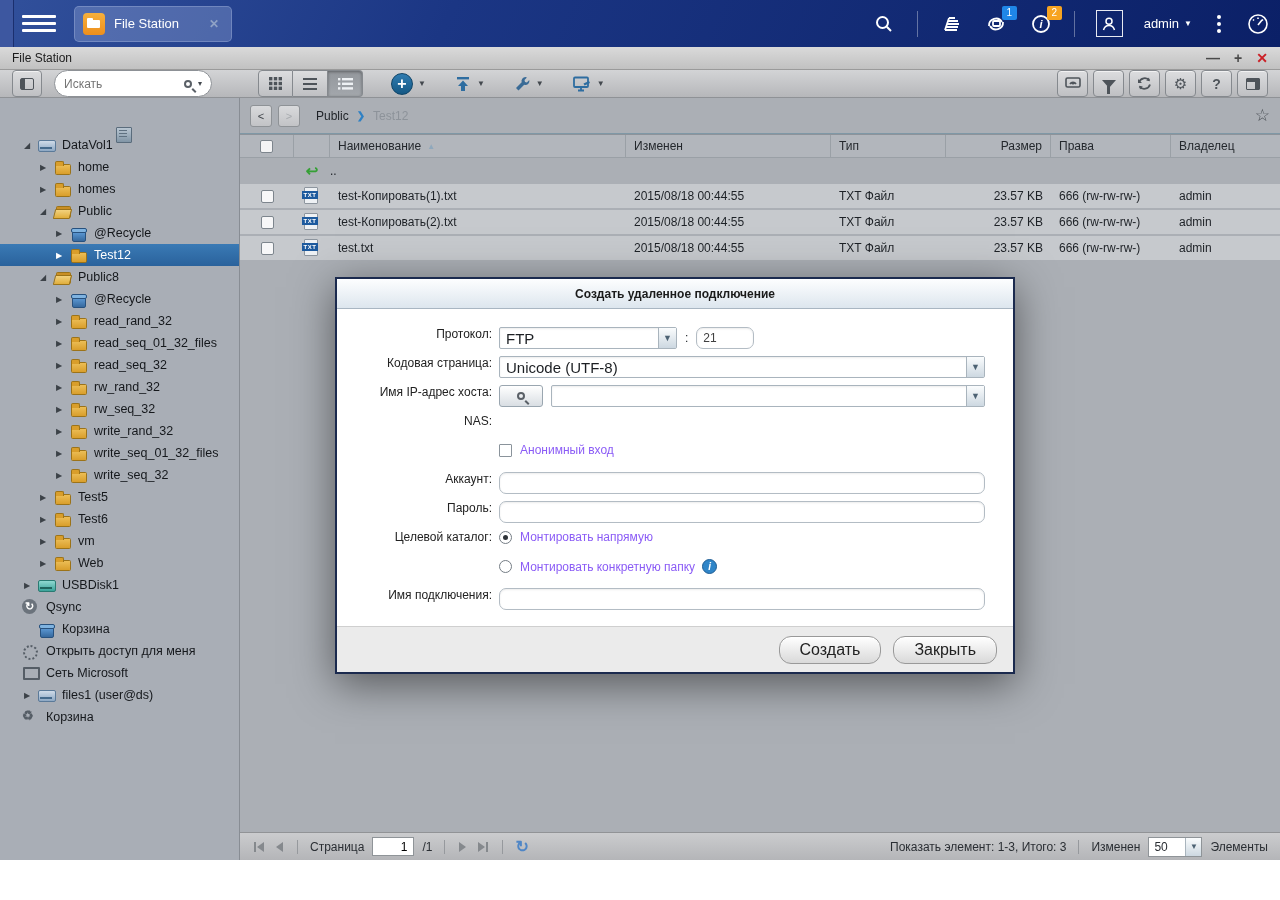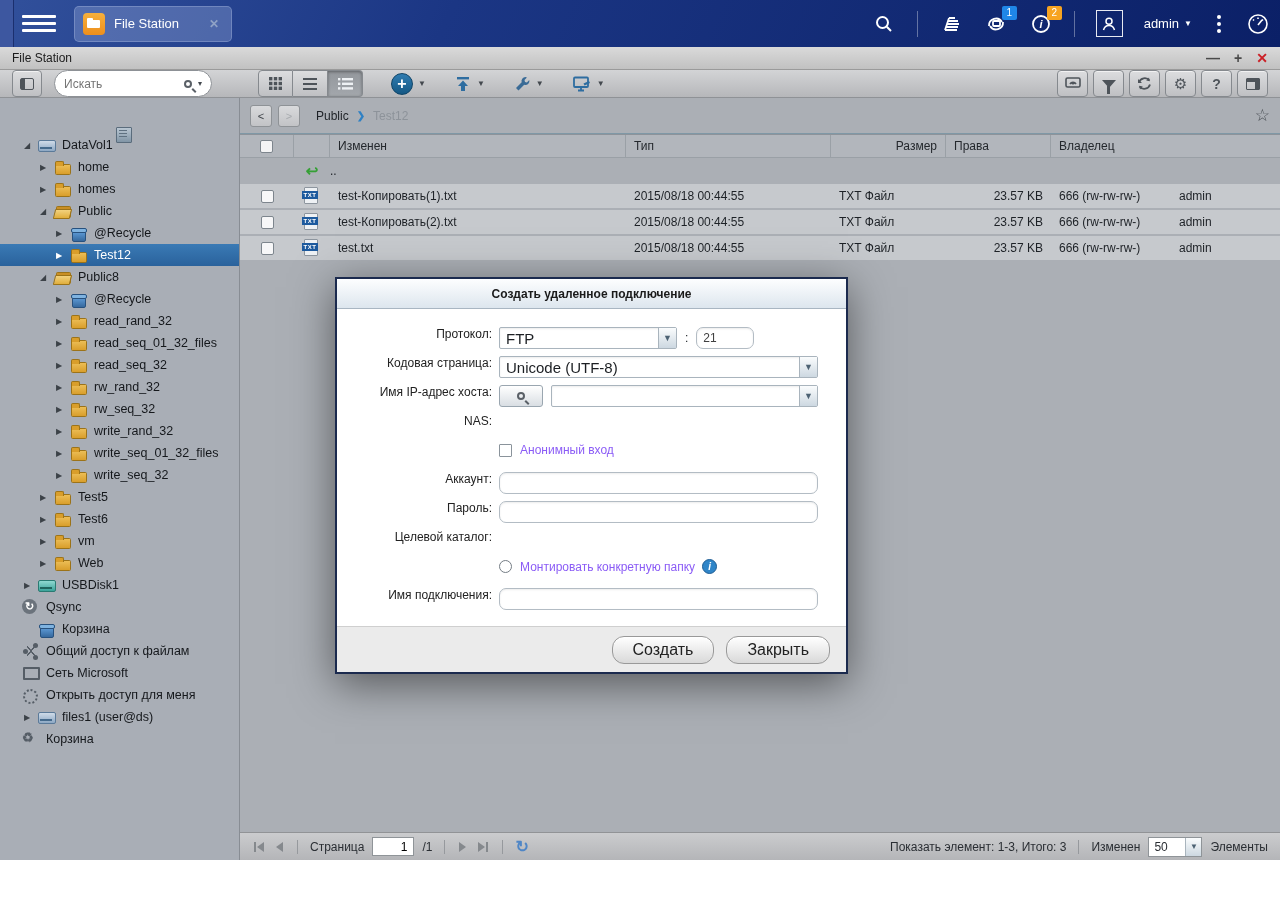--- a/index.html
+++ b/index.html
@@ -187,21 +187,21 @@
   .refresh-g { color:#4f86c6; font-weight:bold; font-size:16px; cursor:pointer; line-height:1; }
   .sb-right { margin-left:auto; display:flex; align-items:center; gap:8px; }
   .mini-combo { width:54px; height:20px; background:#fff; border:1px solid #8f9498; display:flex;
     align-items:center; cursor:pointer; }
   .mini-combo .v { flex:1; padding:0 5px; }
   .mini-combo .a { width:16px; height:100%; background:linear-gradient(#fafcfd,#cdd8e1);
     border-left:1px solid #a9b4bd; font-size:8px; color:#4d6273; display:flex; align-items:center; justify-content:center; }
 
   
   .overlayshim { position:absolute; inset:0; }
-  .dialog { position:absolute; left:335px; top:277px; width:513px; border:2px solid #1b2a4e;
+  .dialog { position:absolute; left:335px; top:277px; width:680px; border:2px solid #1b2a4e;
     background:#fff; box-shadow:0 10px 40px rgba(0,0,0,.5); }
   .dlg-head { height:30px; background:linear-gradient(#fdfeff,#dde6ee); border-bottom:1px solid #a9b6c2;
     display:flex; align-items:center; justify-content:center; font-weight:bold; font-size:12px; color:#1a1a1a; }
   .dlg-body { padding:18px 28px 14px 12px; }
   .frow { display:flex; align-items:flex-start; margin-bottom:7px; min-height:22px; }
   .flabel { width:150px; flex:0 0 150px; text-align:right; padding-right:7px; color:#222; }
   .ffield { flex:1; display:flex; align-items:center; }
   .combo { display:flex; align-items:stretch; height:22px; background:#fff; border:1px solid #a9b4bd;
     border-radius:2px; box-shadow:inset 0 1px 2px rgba(0,0,0,.08); cursor:pointer; }
   .combo .val { flex:1; padding:0 6px; font-size:15px; color:#1c1f23; display:flex; align-items:center; }
@@ -513,32 +513,27 @@
         <span class="ti qsync"></span>
         <span class="tree-label">Qsync</span>
       </div>
       <div class="tree-item" style="padding-left: 24px;">
         <span class="tree-arrow"></span>
         <span class="ti recycle"></span>
         <span class="tree-label">Корзина</span>
       </div>
       <div class="tree-item" style="padding-left: 8px;">
         <span class="tree-arrow"></span>
-        <span class="ti share"></span>
-        <span class="tree-label">Общий доступ к файлам</span>
+        <span class="ti swm"></span>
+        <span class="tree-label">Открыть доступ для меня</span>
       </div>
       <div class="tree-item" style="padding-left: 8px;">
         <span class="tree-arrow"></span>
         <span class="ti network"></span>
         <span class="tree-label">Сеть Microsoft</span>
-      </div>
-      <div class="tree-item" style="padding-left: 8px;">
-        <span class="tree-arrow"></span>
-        <span class="ti swm"></span>
-        <span class="tree-label">Открыть доступ для меня</span>
       </div>
       <div class="tree-item" style="padding-left: 24px;">
         <span class="tree-arrow">▶</span>
         <span class="ti volume"></span>
         <span class="tree-label">files1 (user@ds)</span>
       </div>
       <div class="tree-item" style="padding-left: 8px;">
         <span class="tree-arrow"></span>
         <span class="ti trash"></span>
         <span class="tree-label">Корзина</span>
@@ -555,20 +550,24 @@
         <span class="crumb-cur">Test12</span>
       </div>
       <span class="star">☆</span>
     </div>
 
     <div class="grid8 thead">
       <div class="cbcell">
           <span class="cb"></span>
         </div>
       <div></div>
+      <div>
+          <span>Наименование</span>
+          <span class="sortarr">▲</span>
+        </div>
       <div>
           <span>Изменен</span>
         </div>
       <div>
           <span>Тип</span>
         </div>
       <div class="hr-size">
           <span>Размер</span>
         </div>
       <div>
@@ -720,20 +719,24 @@
         </div>
     </div>
     <div class="frow">
       <div class="flabel">Пароль:</div>
       <div class="ffield">
           <input class="tinput" style="flex: 1 1 0%;">
         </div>
     </div>
     <div class="frow">
       <div class="flabel">Целевой каталог:</div>
+      <div class="ffield">
+        <span class="radio sel"></span>
+        <span class="optlbl">Монтировать напрямую</span>
+      </div>
     </div>
     <div class="frow">
       <div class="flabel"></div>
       <div class="ffield">
         <span class="radio"></span>
         <span class="optlbl">Монтировать конкретную папку</span>
         <span class="infoic">i</span>
       </div>
     </div>
     <div class="frow" style="margin-bottom:2px">

